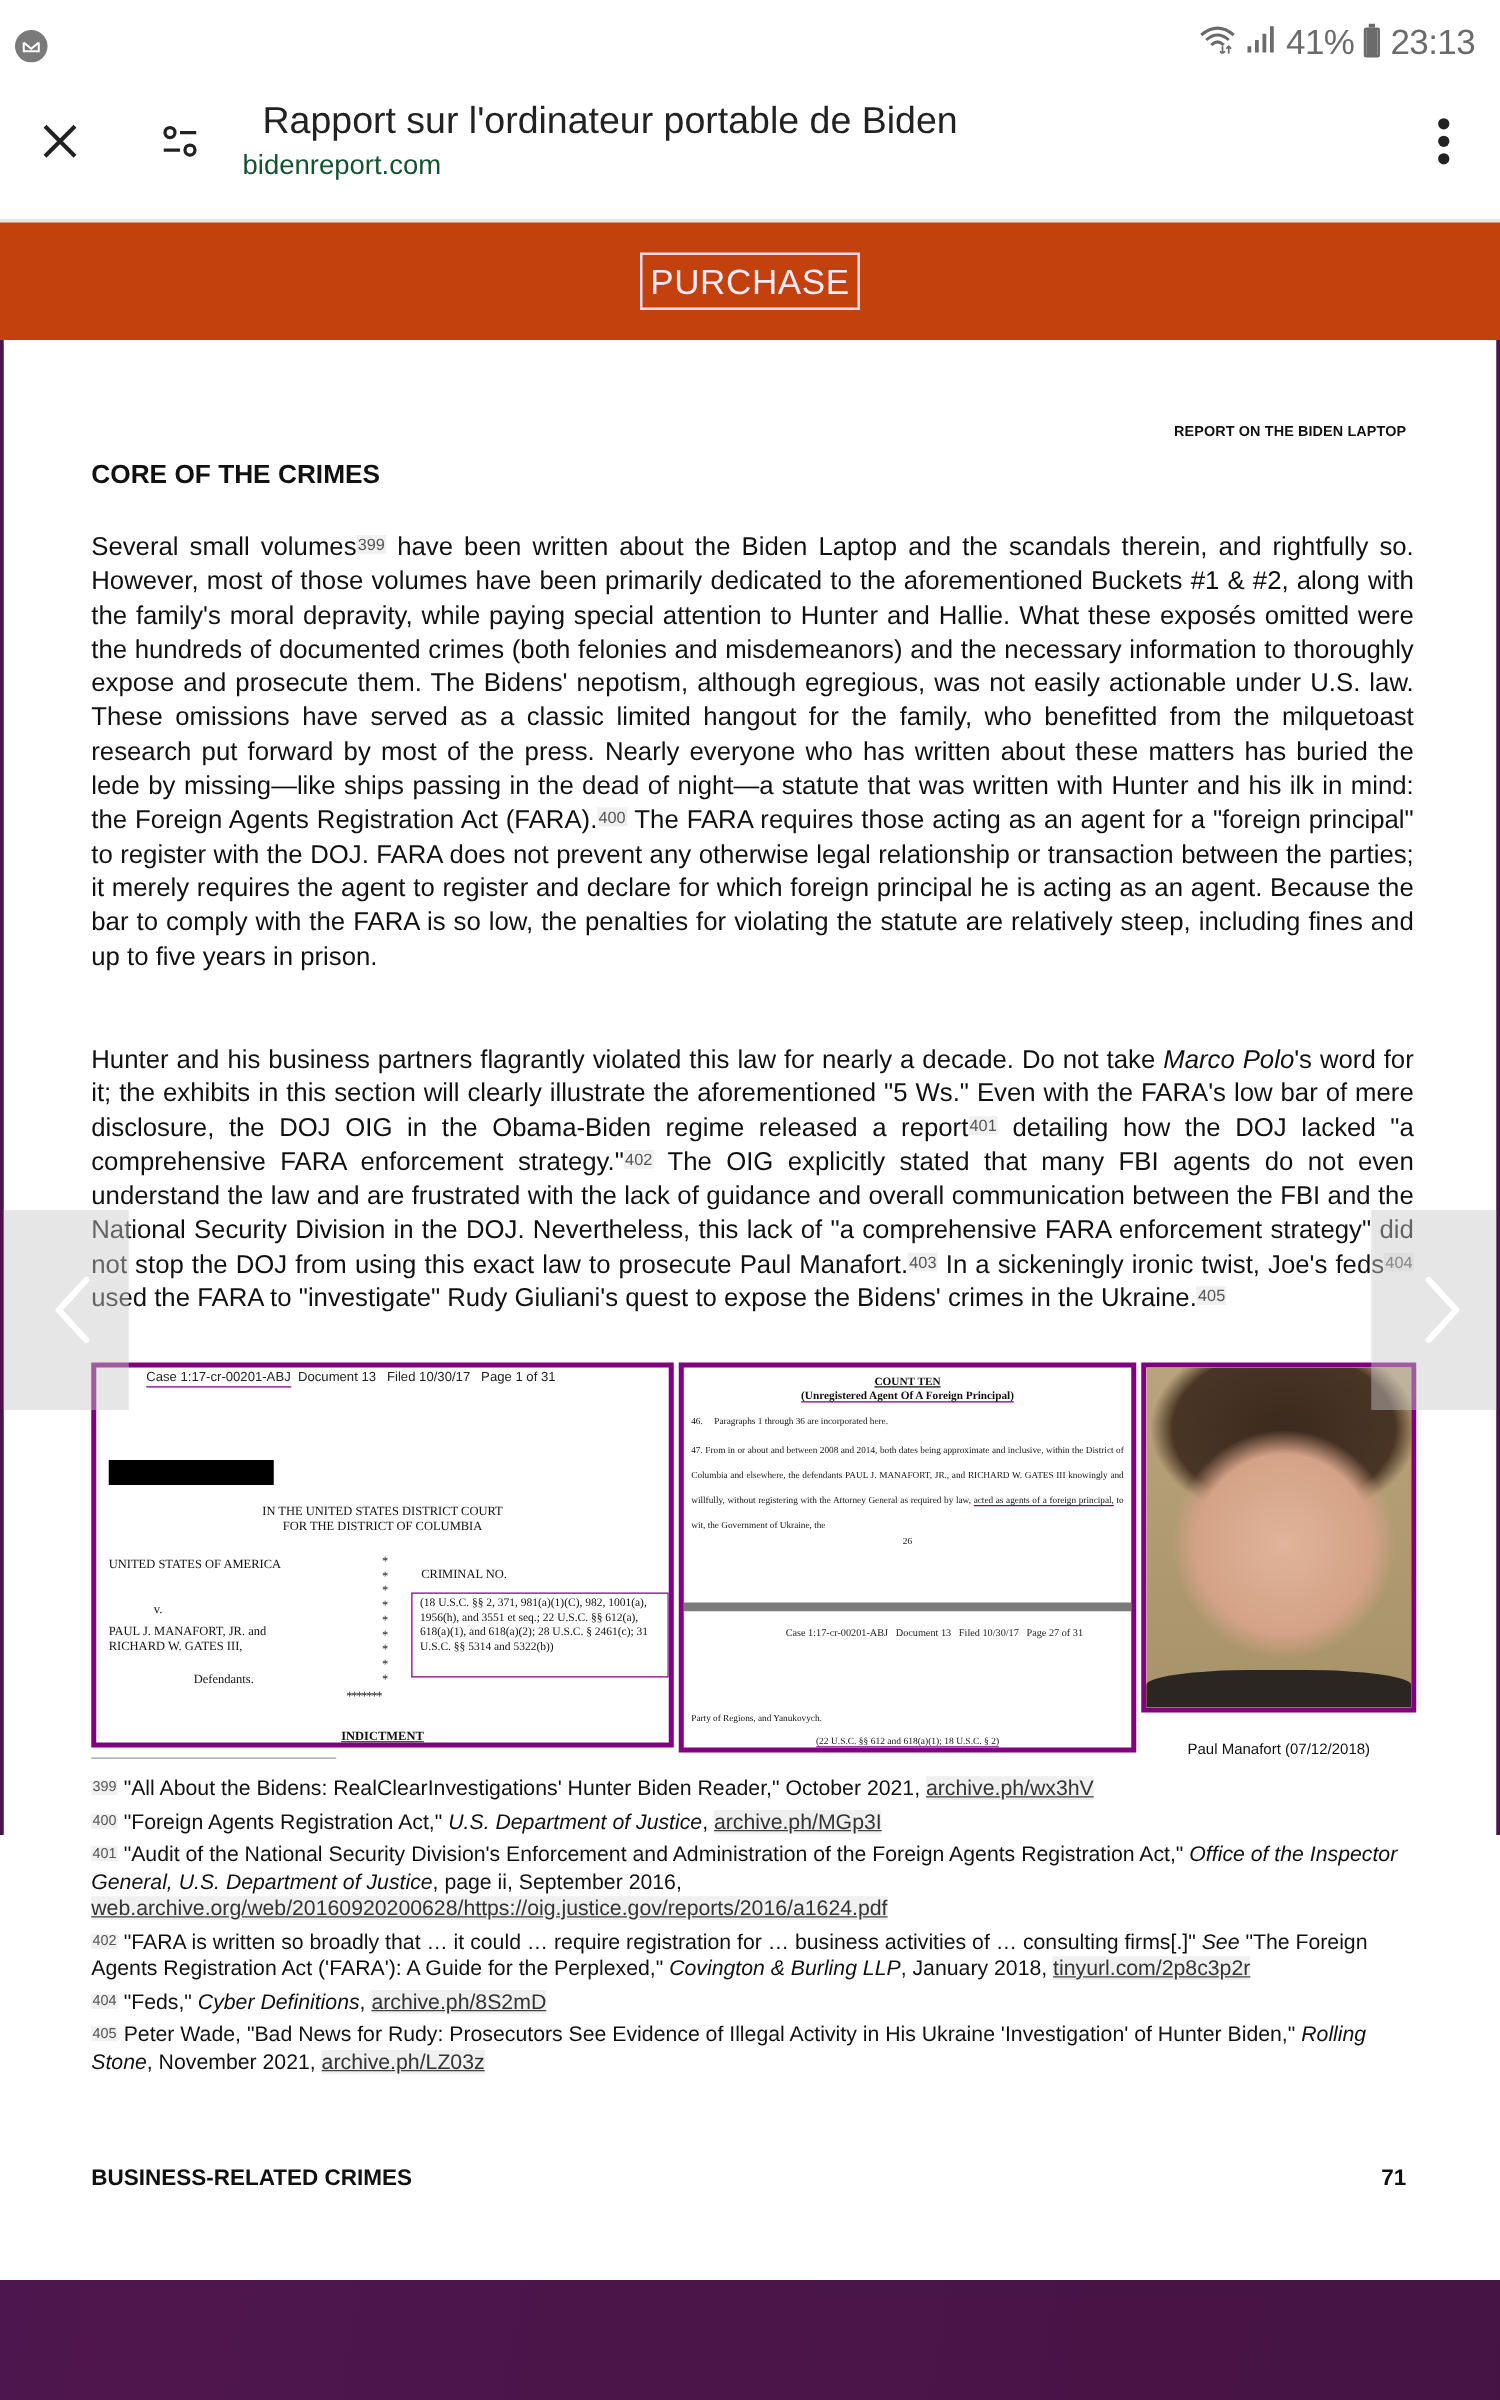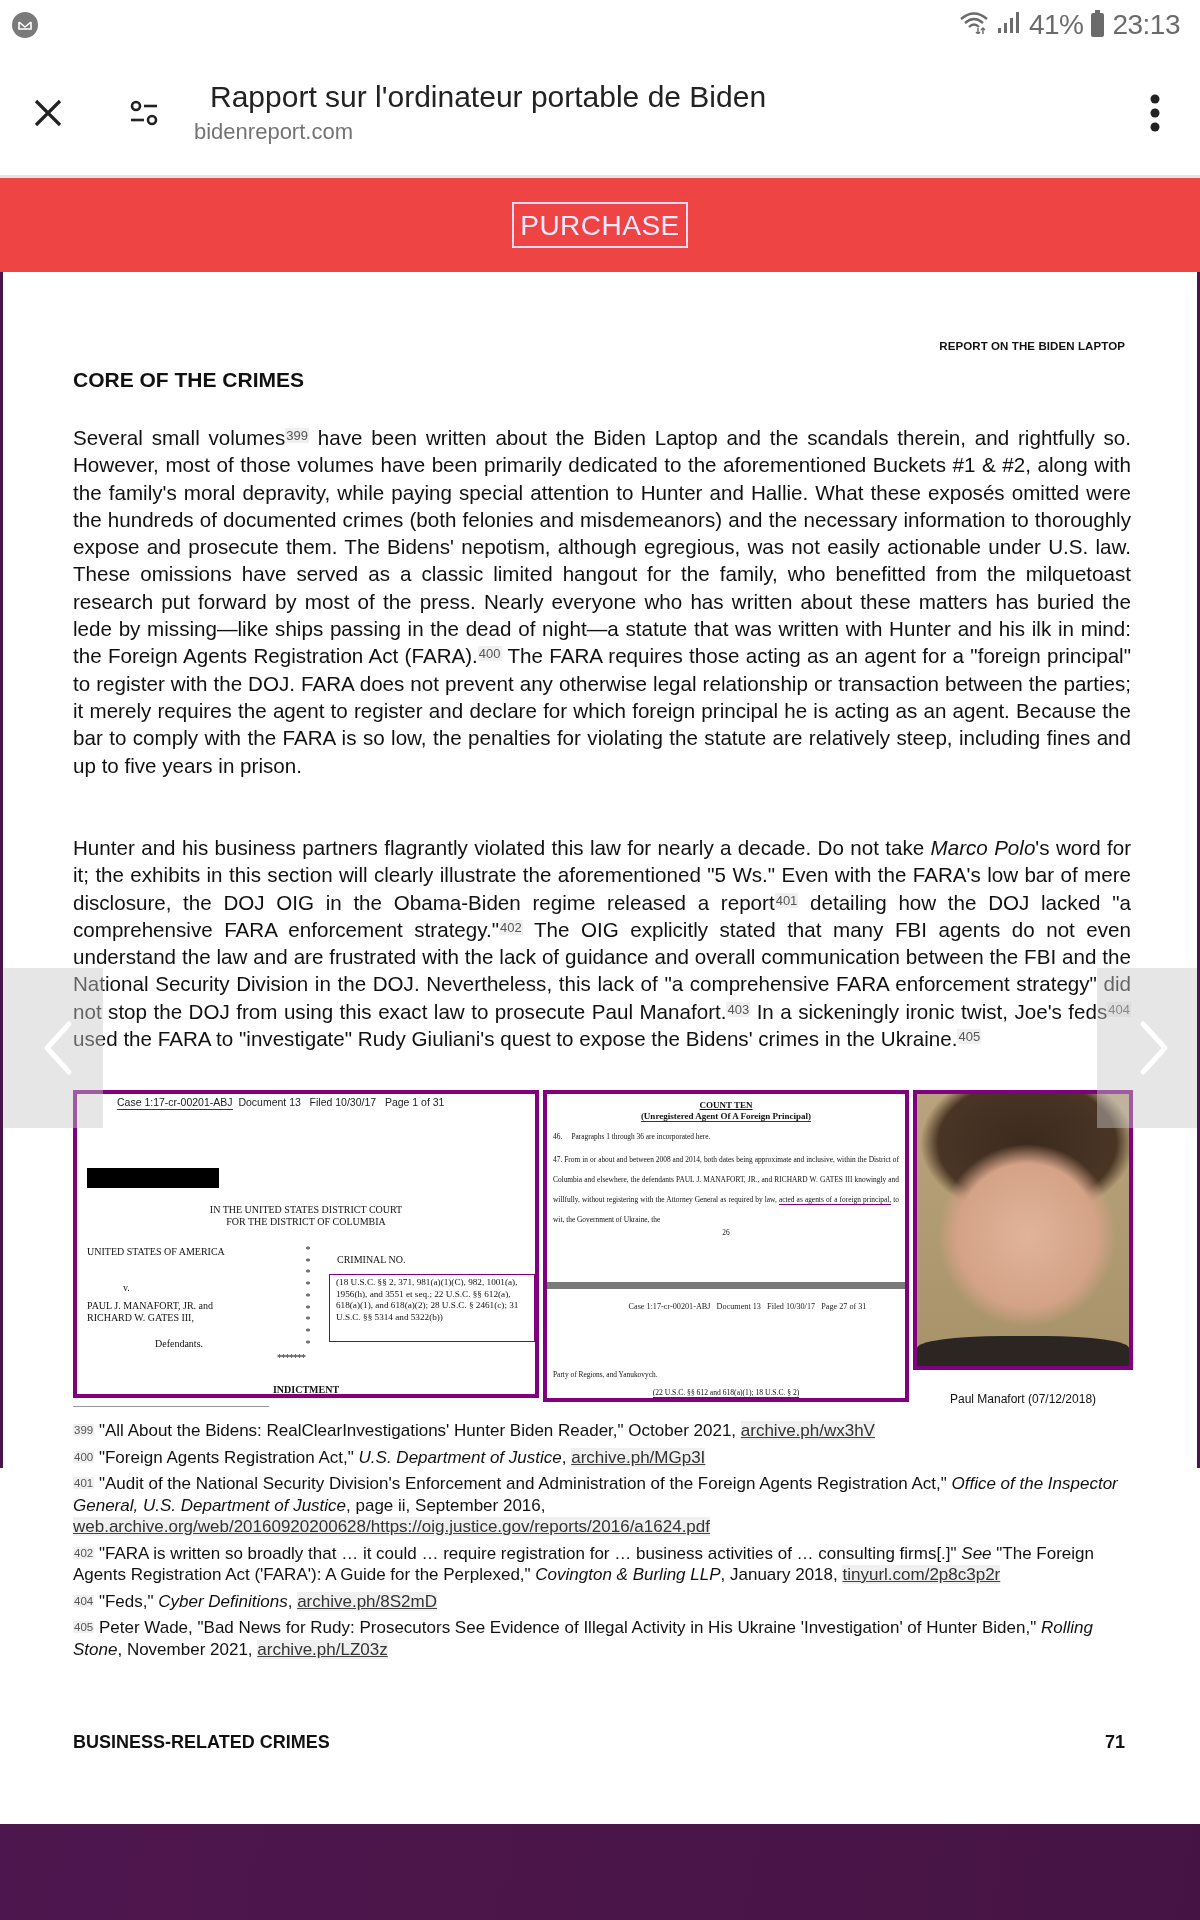--- a/index.html
+++ b/index.html
@@ -1,38 +1,38 @@
 <!DOCTYPE html>
 <html><head>
 <meta charset="utf-8">
 <style>
   * { box-sizing: border-box; margin: 0; padding: 0; }
   html, body { width: 1200px; height: 1920px; overflow: hidden; background: #ffffff; }
   body { font-family: "Liberation Sans", sans-serif; color: #111; position: relative; }
 
   
-  .status-bar { position: absolute; left: 0; top: 0; width: 1200px; height: 50px; display: flex; align-items: center; justify-content: space-between; padding: 0 20px 0 12px; color: #6b6b6b; }
+  .status-bar { position: absolute; left: 0; top: 0; width: 1200px; height: 50px; display: flex; align-items: flex-end; justify-content: space-between; padding: 0 20px 0 12px; color: #6b6b6b; }
   .status-left { display: flex; align-items: center; }
   .status-right { display: flex; align-items: center; gap: 8px; font-size: 28px; letter-spacing: -0.5px; }
   .notif-icon { width: 26px; height: 26px; border-radius: 50%; background: #7a7a7a; display: flex; align-items: center; justify-content: center; }
   .notif-icon svg { width: 16px; height: 16px; }
   .battery-icon { width: 13px; height: 24px; border: 2px solid #6b6b6b; border-radius: 2px; position: relative; background: linear-gradient(to top, #6b6b6b 0%, #6b6b6b 100%); }
   .battery-icon::before { content: ""; position: absolute; top: -5px; left: 2px; width: 5px; height: 3px; background: #6b6b6b; }
 
   
   .app-bar { position: absolute; left: 0; top: 50px; width: 1200px; height: 128px; display: flex; align-items: center; background: #fff; border-bottom: 3px solid #e4e4e4; }
   .close-btn { width: 96px; height: 96px; display: flex; align-items: center; justify-content: center; margin-left: 0; }
   .tune-btn { width: 96px; height: 96px; display: flex; align-items: center; justify-content: center; }
   .title-block { flex: 1; padding-left: 2px; }
   .page-title { font-size: 30px; color: #222; line-height: 38px; white-space: nowrap; margin-left: 16px; }
-  .page-domain { font-size: 22px; color: #737373; line-height: 32px; }
+  .page-domain { font-size: 22px; color: #14532d; line-height: 32px; }
   .menu-btn { width: 70px; height: 96px; display: flex; align-items: center; justify-content: center; margin-right: 10px; }
 
   
-  .purchase-band { position: absolute; left: 0; top: 178px; width: 1200px; height: 94px; background: #ef4444; display: flex; align-items: center; justify-content: center; }
+  .purchase-band { position: absolute; left: 0; top: 178px; width: 1200px; height: 94px; background: #c2410c; display: flex; align-items: center; justify-content: center; }
   .purchase-btn { border: 2px solid #f3d8f3; color: #fbeafb; font-size: 28px; padding: 4px 6px 2px 6px; line-height: 36px; background: transparent; letter-spacing: 0.5px; }
 
   
   .sheet { position: absolute; left: 0; top: 272px; width: 1200px; height: 1196px; background: #fff; border-left: 3px solid #4a154a; border-right: 3px solid #4a154a; }
   .running-head { position: absolute; right: 72px; top: 68px; font-size: 11.5px; font-weight: bold; letter-spacing: 0.1px; }
   .section-title { position: absolute; left: 70px; top: 96px; font-size: 21px; font-weight: bold; }
   .body-text { position: absolute; left: 70px; width: 1058px; font-size: 20.6px; line-height: 27.3px; text-align: justify; }
   .para1 { top: 152px; }
   .para2 { top: 562px; }
   .fn { font-size: 13px; color: #555; vertical-align: top; position: relative; top: -2px; background: #f0f0f0; padding: 0 1px; }

